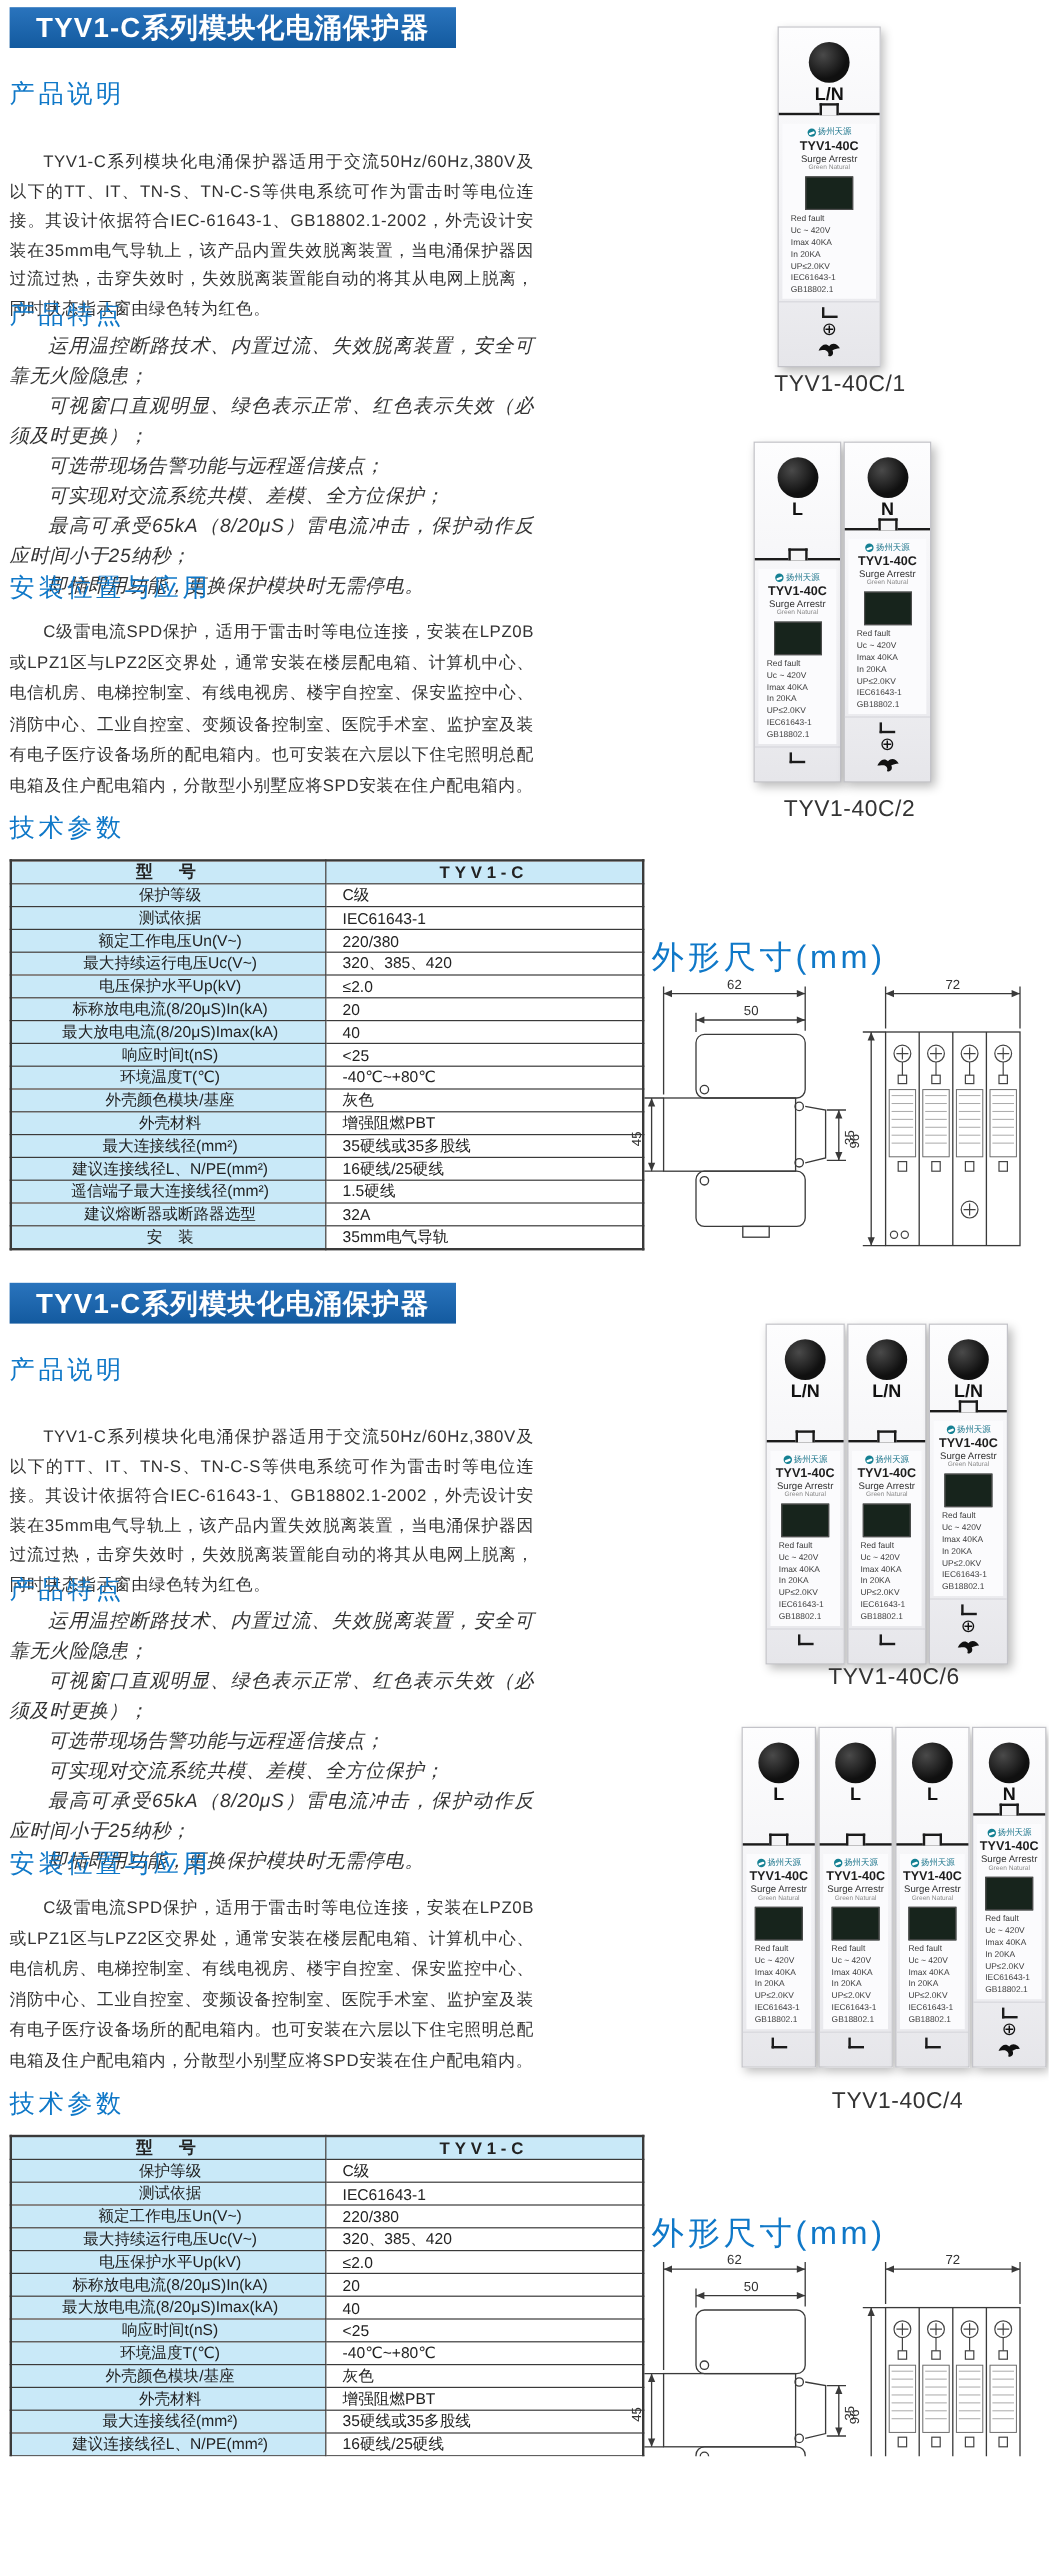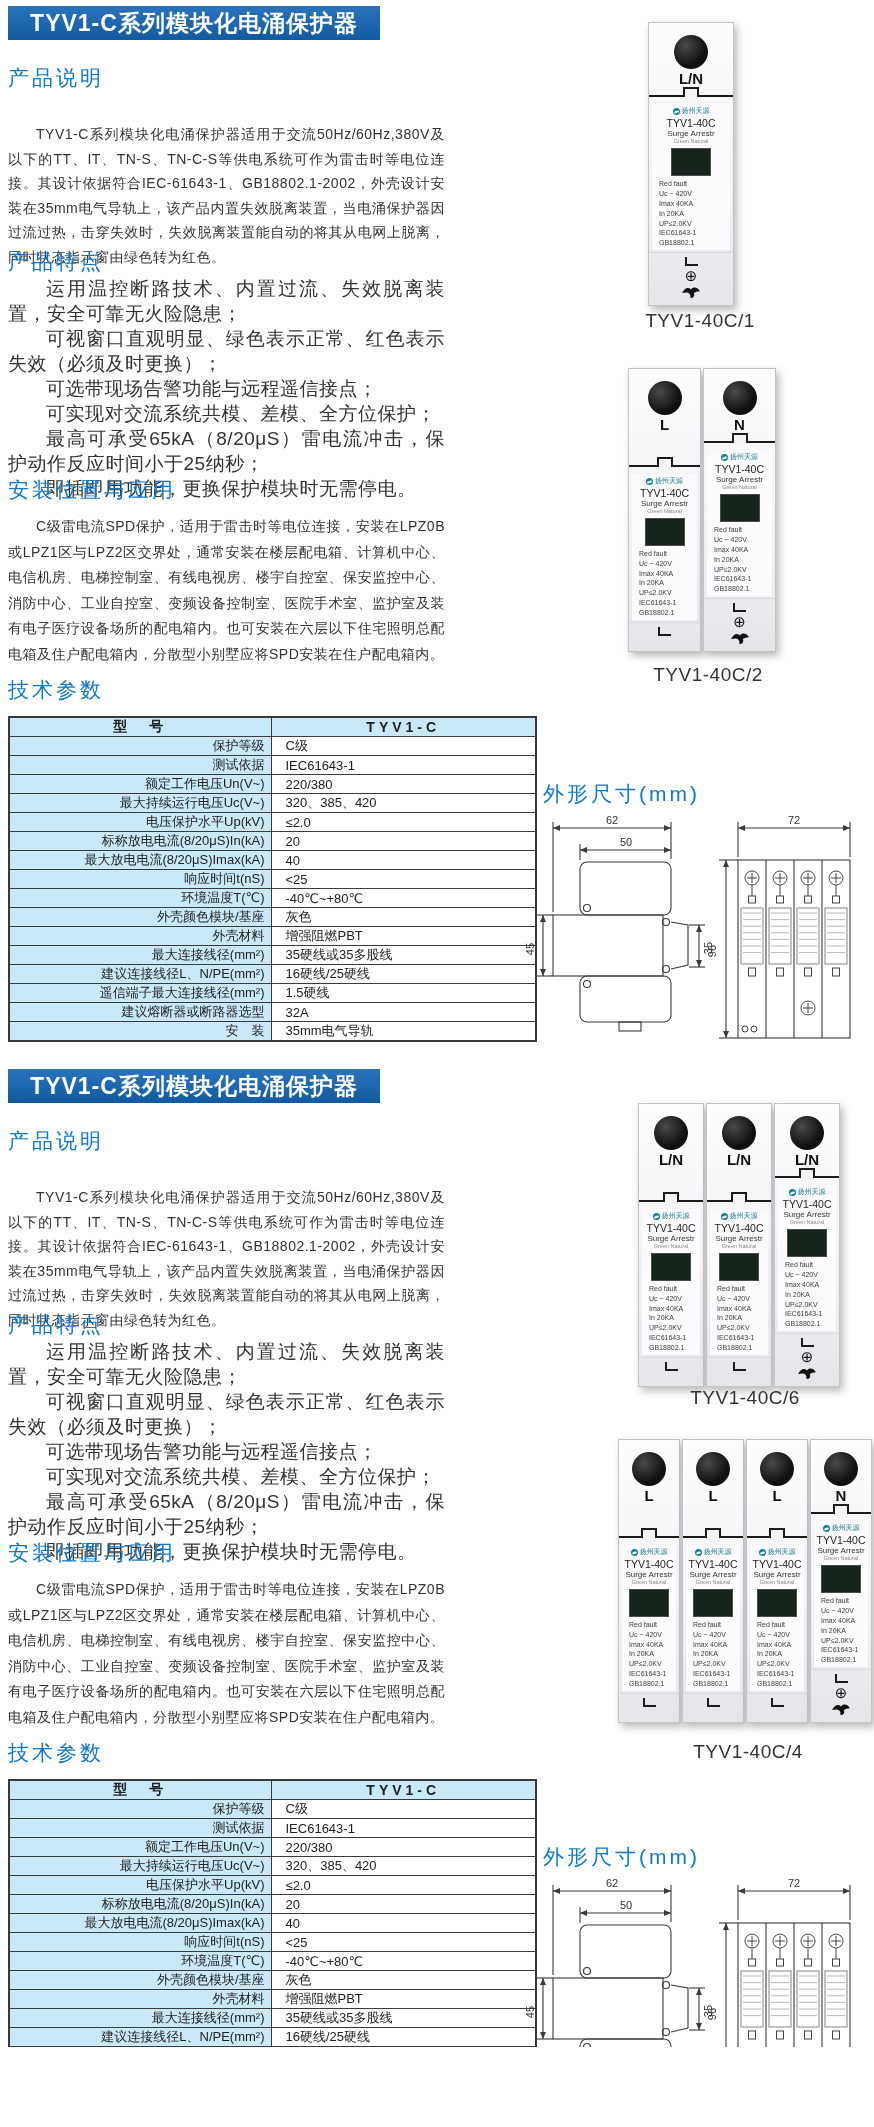--- a/index.html
+++ b/index.html
@@ -6,57 +6,57 @@
   .page{position:relative;width:874px;height:2047px;background:#ffffff;overflow:hidden;
         font-family:"Liberation Sans","DejaVu Sans",sans-serif;color:#2e2e2e;}
   .sec{position:absolute;left:0;width:874px;height:1063px;}
   .banner{position:absolute;left:8px;top:6px;width:372px;height:34px;
           background:linear-gradient(180deg,#2a74bd,#135a9f);
           color:#ffffff;font-size:23px;font-weight:bold;letter-spacing:1px;
           text-align:center;line-height:34px;}
   .head{position:absolute;left:8px;color:#0f78c8;font-size:21px;font-weight:normal;letter-spacing:3px;}
   .para{position:absolute;left:8px;width:437px;font-size:14px;line-height:24.5px;
         text-align:justify;color:#333;text-indent:2em;font-weight:500;letter-spacing:0.5px;}
-  .featlist{position:absolute;left:8px;width:437px;font-size:19px;line-height:25px;
-        color:#333;font-weight:500;letter-spacing:0.5px;}
+  .featlist{position:absolute;left:8px;width:437px;font-size:16px;line-height:25px;
+        color:#333;font-weight:500;letter-spacing:0.5px;font-style:italic;}
   .featlist p{margin:0;text-indent:2em;text-align:justify;}
   .h-desc{top:64px;} .p-desc{top:108px;}
   .h-feat{top:248px;} .featlist{top:276px;}
   .h-install{top:476px;} .p-install{top:500px;line-height:25.5px;}
   .h-tech{top:676px;}
   table.params{position:absolute;left:8px;top:716px;width:527px;border-collapse:collapse;
         border:2px solid #3a3a3a;table-layout:fixed;font-size:13px;color:#222;}
   table.params col.c1{width:262px;} table.params col.c2{width:265px;}
   table.params th,table.params td{border:1px solid #3a3a3a;height:17.8px;padding:0 6px;
         overflow:hidden;white-space:nowrap;font-weight:500;}
   table.params th{background:#c9e9f8;text-align:center;font-size:14px;letter-spacing:4px;font-weight:600;}
-  table.params td.lbl{background:#c9e9f8;text-align:right;padding-left:9px;}
+  table.params td.lbl{background:#c9e9f8;text-align:center;padding-left:9px;}
   table.params td.val{background:#ffffff;padding-left:14px;}
-  .h-dims{left:543px;font-size:21px;}
+  .h-dims{left:543px;font-size:27px;}
   .s-dims1{top:780px;} .dims{position:absolute;left:523px;top:812px;width:347px;height:240px;}
   
   .photo{position:absolute;display:flex;align-items:flex-start;}
   .module{position:relative;height:282px;background:linear-gradient(180deg,#fdfdfe 0%,#f1f1f4 60%,#e6e6ea 100%);
         border:1px solid #c3c3c9;box-shadow:3px 4px 8px rgba(0,0,0,0.28);margin-right:2px;
         display:flex;flex-direction:column;}
   .photo.p1 .module{width:84px;} .photo.p2 .module{width:71px;}
   .photo.p3 .module{width:64px;} .photo.p4 .module{width:60px;}
   .m-term{height:84px;text-align:center;padding-top:12px;border-bottom:2px solid #1b1b1b;position:relative;}
   .m-screw{width:34px;height:34px;border-radius:50%;margin:0 auto;
         background:radial-gradient(circle at 35% 32%,#4a4a4a,#101010 62%);}
   .m-tlabel{font-size:15px;font-weight:bold;color:#111;margin-top:1px;letter-spacing:0;}
   .m-notch{position:absolute;left:50%;bottom:-2px;transform:translateX(-50%);
         width:12px;height:8px;border:2px solid #1b1b1b;border-bottom:none;background:#f4f4f6;}
   .m-card{margin:7px 3px 2px 3px;background:#fbfbfd;text-align:center;padding:2px 1px;}
   .brand-row{display:flex;align-items:center;justify-content:center;gap:2px;
         font-size:7px;color:#19738a;white-space:nowrap;}
   .brand-dot{width:7px;height:7px;border-radius:50%;background:#148093;flex:0 0 auto;position:relative;}
   .brand-dot::after{content:"";position:absolute;left:1px;top:3px;width:5px;height:2px;
         border-radius:2px;background:#ffffff;transform:rotate(-20deg);}
-  .m-model{font-size:10.5px;font-weight:normal;color:#1d1d1d;margin-top:1px;}
+  .m-model{font-size:10.5px;font-weight:bold;color:#1d1d1d;margin-top:1px;}
   .m-sub{font-size:8px;color:#333;}
   .m-sub2{font-size:5.5px;color:#8a8a8a;}
   .m-window{width:38px;height:26px;background:#17241c;border:1px solid #4c4c4c;margin:4px auto 3px auto;}
   .m-specs{font-size:7px;line-height:1.4;text-align:left;padding-left:6px;color:#3c3c3c;white-space:nowrap;}
   .m-base{flex:1;position:relative;border-top:1px solid #d7d7dc;text-align:center;}
   .m-slot{width:11px;height:7px;border-left:2px solid #1b1b1b;border-bottom:2px solid #1b1b1b;
         margin:4px auto 2px auto;}
   .m-earth{font-size:15px;color:#111;line-height:16px;}
   .m-swallow{margin-top:1px;}
   .caption{position:absolute;width:200px;text-align:center;font-size:19px;color:#333;

